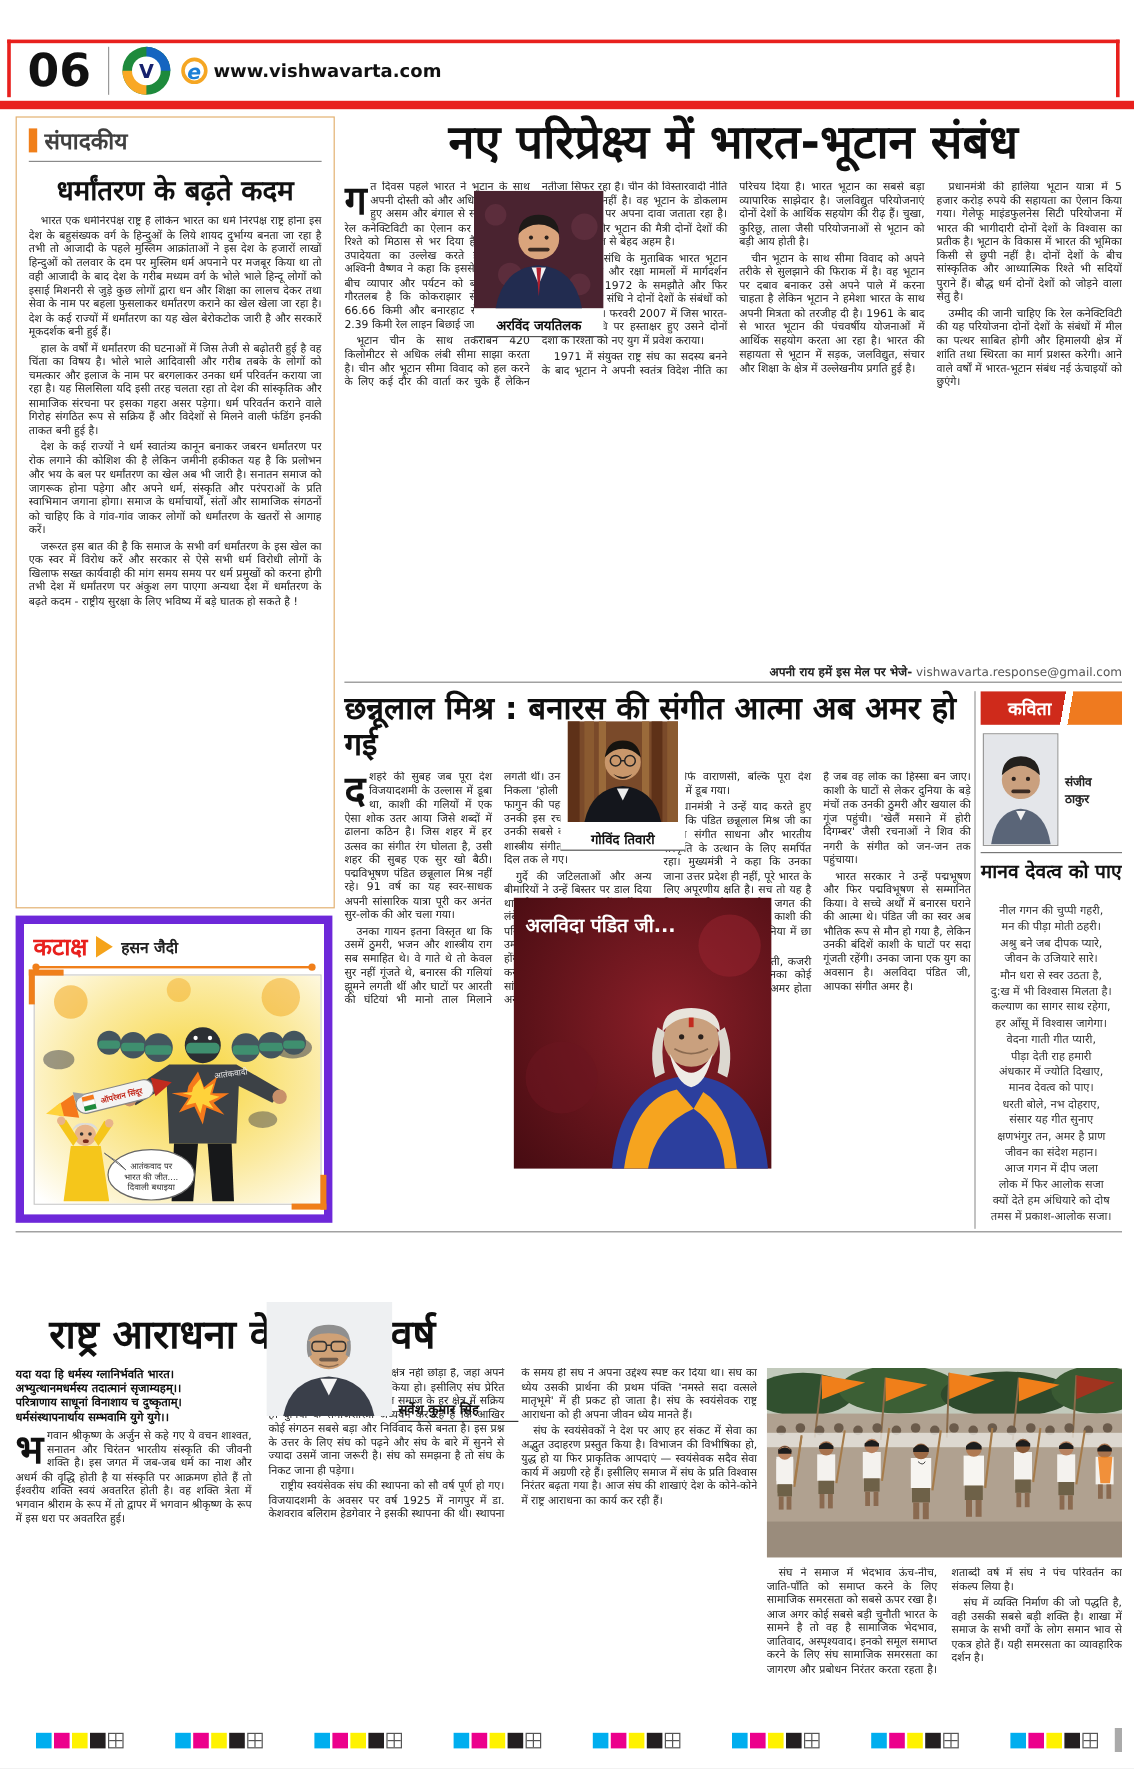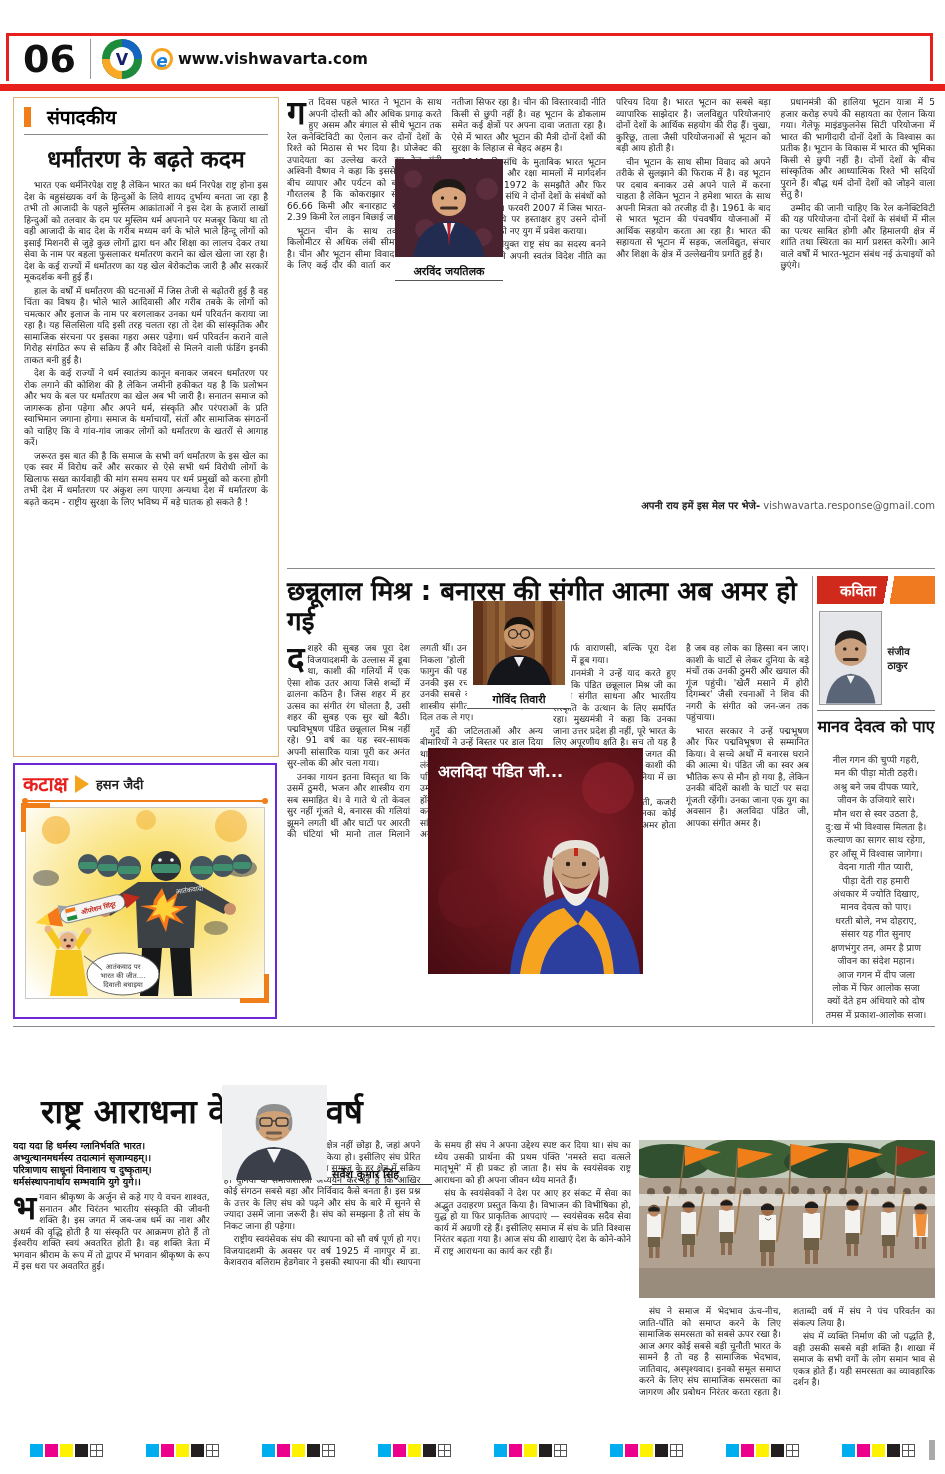--- a/index.html
+++ b/index.html
@@ -27,28 +27,28 @@
   .body-txt p{margin:0 0 2px 0;text-indent:10px;}
   .body-txt p.lead{text-indent:0;}
   .dropcap{float:left;font-size:33px;line-height:29px;font-weight:700;padding:1px 3px 0 0;color:#111;}
   .cols-4{column-count:4;column-gap:10px;}
   .cols-3{column-count:3;column-gap:14px;}
   .cols-2{column-count:2;column-gap:12px;}
 
   
   .edit-box{left:13px;top:97px;width:266px;height:660px;border:1px solid #e3b171;
             box-sizing:border-box;padding:6px 10px;background:#fff;}
-  .edit-label{display:flex;align-items:center;gap:16px;font-size:19px;font-weight:700;color:#000000;
+  .edit-label{display:flex;align-items:center;gap:6px;font-size:19px;font-weight:700;color:#404040;
               padding-bottom:4px;border-bottom:1px solid #8a8a8a;}
   .edit-label .tick{width:7px;height:20px;background:#f07f1a;display:inline-block;}
   .edit-title{font-size:23px;font-weight:700;text-align:center;margin:7px 0 6px;color:#111;}
   .edit-body{height:545px;}
 
   
-  .kat-box{left:13px;top:763px;width:264px;height:256px;border:2px solid #6d28d9;
+  .kat-box{left:13px;top:763px;width:264px;height:256px;border:7px solid #6d28d9;
            box-sizing:border-box;padding:5px 8px;background:#fff;}
   .kat-row{display:flex;align-items:center;gap:7px;}
   .kat-title{color:#e8201d;font-size:20px;font-weight:700;}
   .kat-arrow{width:0;height:0;border-left:14px solid #f5a31b;border-top:9px solid transparent;border-bottom:9px solid transparent;}
   .kat-artist{font-size:13px;font-weight:700;color:#222;}
   .kat-rule{height:2px;background:#f07f1a;margin:3px 0 5px;position:relative;}
   .kat-rule:before,.kat-rule:after{content:"";position:absolute;top:-2px;width:6px;height:6px;border-radius:50%;background:#f07f1a;}
   .kat-rule:before{left:-1px;}.kat-rule:after{right:-1px;}
   .cartoon-wrap{position:relative;width:240px;height:192px;margin:0 auto;}
   .cartoon-wrap svg{border:1px solid #c9c9c9;}
@@ -230,20 +230,21 @@
         <text x="97" y="161" font-size="7" text-anchor="middle" fill="#333">आतंकवाद पर</text>
         <text x="97" y="170" font-size="7" text-anchor="middle" fill="#333">भारत की जीत....</text>
         <text x="97" y="179" font-size="7" text-anchor="middle" fill="#333">दिवाली बधाइया</text>
       </svg>
       <div class="corner tl"></div>
       <div class="corner br"></div>
     </div>
   </div>
 
   <div class="abs main-art">
+    <h1 class="headline-main">नए परिप्रेक्ष्य में भारत-भूटान संबंध</h1>
     <div class="body-txt cols-4 main-body">
       <p class="lead"><span class="dropcap">ग</span><span>त दिवस पहले भारत ने भूटान के साथ अपनी दोस्ती को और अधिक प्रगाढ़ करते हुए असम और बंगाल से सीधे भूटान तक रेल कनेक्टिविटी का ऐलान कर दोनों देशों के रिश्ते को मिठास से भर दिया है। प्रोजेक्ट की उपादेयता का उल्लेख करते हुए रेल मंत्री अश्विनी वैष्णव ने कहा कि इससे दोनों देशों के बीच व्यापार और पर्यटन को बढ़ावा मिलेगा। गौरतलब है कि कोकराझार से गेलेफू तक 66.66 किमी और बनारहाट से समत्से तक 2.39 किमी रेल लाइन बिछाई जाएगी।</span></p>
     <p>भूटान चीन के साथ तकरीबन 420 किलोमीटर से अधिक लंबी सीमा साझा करता है। चीन और भूटान सीमा विवाद को हल करने के लिए कई दौर की वार्ता कर चुके हैं लेकिन नतीजा सिफर रहा है। चीन की विस्तारवादी नीति किसी से छुपी नहीं है। वह भूटान के डोकलाम समेत कई क्षेत्रों पर अपना दावा जताता रहा है। ऐसे में भारत और भूटान की मैत्री दोनों देशों की सुरक्षा के लिहाज से बेहद अहम है।</p>
         <p>1949 की संधि के मुताबिक भारत भूटान की विदेश नीति और रक्षा मामलों में मार्गदर्शन करता रहा है। 1972 के समझौते और फिर 2007 की मैत्री संधि ने दोनों देशों के संबंधों को नई ऊंचाई दी है। फरवरी 2007 में जिस भारत-भूटान मैत्री संधि पर हस्ताक्षर हुए उसने दोनों देशों के रिश्तों को नए युग में प्रवेश कराया।</p>
         <p>1971 में संयुक्त राष्ट्र संघ का सदस्य बनने के बाद भूटान ने अपनी स्वतंत्र विदेश नीति का परिचय दिया है। भारत भूटान का सबसे बड़ा व्यापारिक साझेदार है। जलविद्युत परियोजनाएं दोनों देशों के आर्थिक सहयोग की रीढ़ हैं। चुखा, कुरिछू, ताला जैसी परियोजनाओं से भूटान को बड़ी आय होती है।</p>
         <p>चीन भूटान के साथ सीमा विवाद को अपने तरीके से सुलझाने की फिराक में है। वह भूटान पर दबाव बनाकर उसे अपने पाले में करना चाहता है लेकिन भूटान ने हमेशा भारत के साथ अपनी मित्रता को तरजीह दी है। 1961 के बाद से भारत भूटान की पंचवर्षीय योजनाओं में आर्थिक सहयोग करता आ रहा है। भारत की सहायता से भूटान में सड़क, जलविद्युत, संचार और शिक्षा के क्षेत्र में उल्लेखनीय प्रगति हुई है।</p>
         <p>प्रधानमंत्री की हालिया भूटान यात्रा में 5 हजार करोड़ रुपये की सहायता का ऐलान किया गया। गेलेफू माइंडफुलनेस सिटी परियोजना में भारत की भागीदारी दोनों देशों के विश्वास का प्रतीक है। भूटान के विकास में भारत की भूमिका किसी से छुपी नहीं है। दोनों देशों के बीच सांस्कृतिक और आध्यात्मिक रिश्ते भी सदियों पुराने हैं। बौद्ध धर्म दोनों देशों को जोड़ने वाला सेतु है।</p>
         <p>उम्मीद की जानी चाहिए कि रेल कनेक्टिविटी की यह परियोजना दोनों देशों के संबंधों में मील का पत्थर साबित होगी और हिमालयी क्षेत्र में शांति तथा स्थिरता का मार्ग प्रशस्त करेगी। आने वाले वर्षों में भारत-भूटान संबंध नई ऊंचाइयों को छुएंगे।</p>
       </div>
     <div class="feedback">

